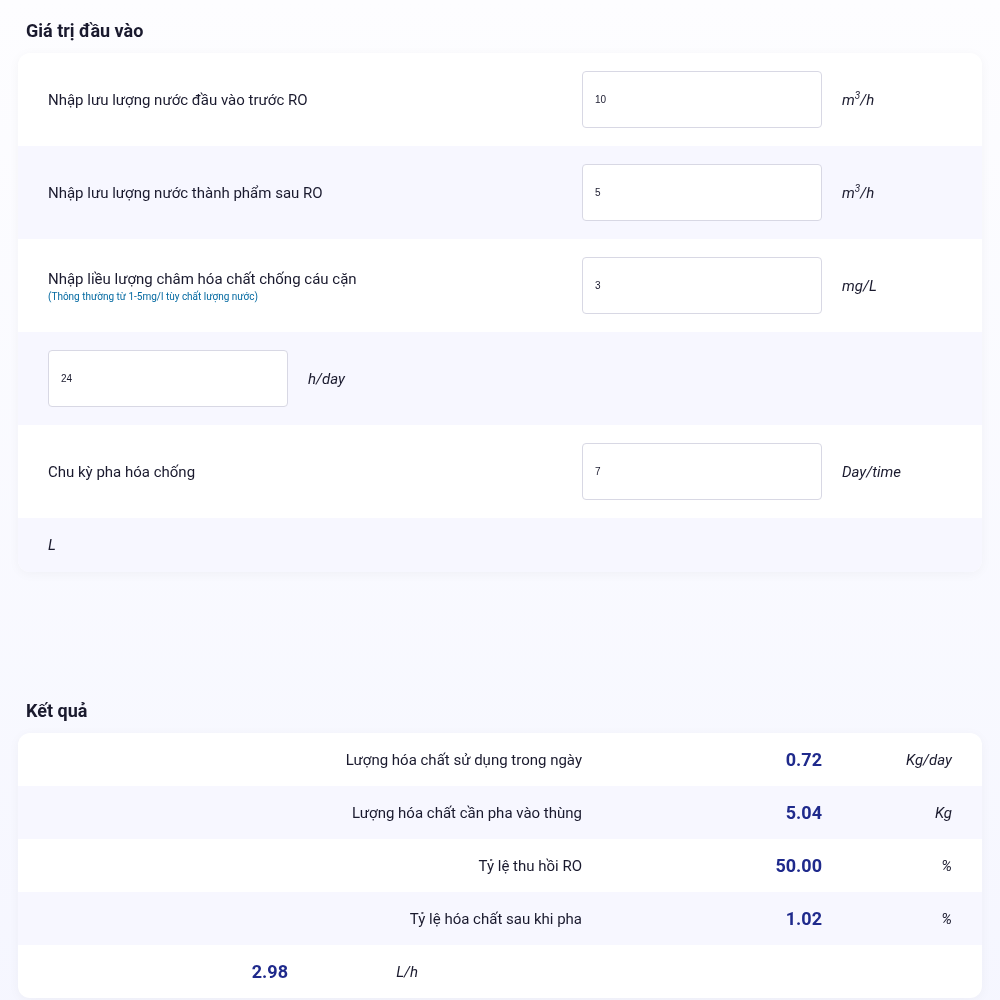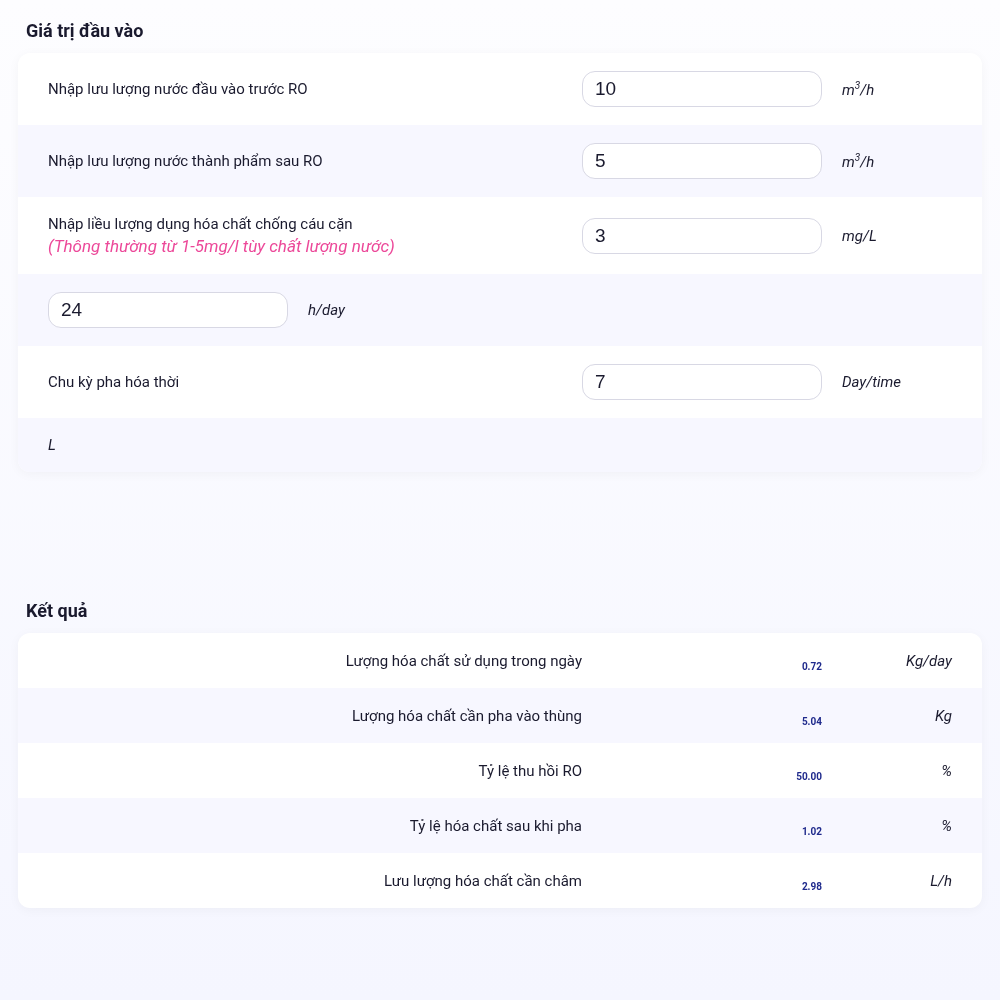--- a/index.html
+++ b/index.html
@@ -36,53 +36,51 @@
   .results .row:nth-child(even) {
     background: #f7f7ff;
   }
   .col-label {
     flex: 1 1 520px;
     font-size: 15px;
     color: #1a1a2e;
   }
   .col-label .hint {
     display: block;
-    font-style: italic;
-    font-size: 17px;
-    color: #ec4899;
+    font-size: 10px;
+    color: #0369a1;
     margin-top: 3px;
   }
   .col-input {
     flex: 0 0 260px;
     padding-right: 20px;
   }
   .col-input input {
     width: 100%;
-    height: 36px;
+    height: 57px;
     border: 1px solid #d8d8e4;
-    border-radius: 13px;
+    border-radius: 4px;
     padding: 0 12px;
-    font-size: 19px;
+    font-size: 10px;
     color: #1a1a2e;
     background: #fff;
   }
   .col-unit {
     flex: 0 0 110px;
     font-size: 15px;
     color: #1a1a2e;
     font-style: italic;
   }
   .col-unit sup { font-size: 10px; }
   .col-value {
     flex: 0 0 260px;
     padding-right: 20px;
-    font-size: 10px;
+    font-size: 18px;
     font-weight: 700;
     color: #1f2a8c;
-    margin-top: 12px;
   }
   .results .row {
     padding: 16px 30px;
     text-align: right;
   }
   .gap {
     height: 80px;
   }
 </style>
 </head>
@@ -94,30 +92,30 @@
       <div class="col-label"><span>Nhập lưu lượng nước đầu vào trước RO</span></div>
       <div class="col-input"><input type="text" value="10" style=""></div>
       <div class="col-unit">m<sup>3</sup>/h</div>
     </div>
     <div class="row">
       <div class="col-label"><span>Nhập lưu lượng nước thành phẩm sau RO</span></div>
       <div class="col-input"><input type="text" value="5" style=""></div>
       <div class="col-unit">m<sup>3</sup>/h</div>
     </div>
     <div class="row">
-      <div class="col-label"><span>Nhập liều lượng dụng hóa chất chống cáu cặn</span><span class="hint">(Thông thường từ 1-5mg/l tùy chất lượng nước)</span></div>
+      <div class="col-label"><span>Nhập liều lượng châm hóa chất chống cáu cặn</span><span class="hint">(Thông thường từ 1-5mg/l tùy chất lượng nước)</span></div>
       <div class="col-input"><input type="text" value="3" style=""></div>
       <div class="col-unit">mg/L</div>
     </div>
     <div class="row">
       <div class="col-input"><input type="text" value="24" style=""></div>
       <div class="col-unit">h/day</div>
     </div>
     <div class="row">
-      <div class="col-label"><span>Chu kỳ pha hóa thời</span></div>
+      <div class="col-label"><span>Chu kỳ pha hóa chống</span></div>
       <div class="col-input"><input type="text" value="7" style=""></div>
       <div class="col-unit">Day/time</div>
     </div>
     <div class="row">
       <div class="col-unit">L</div>
     </div>
   </div>
 
 <div class="gap"></div>
 
@@ -137,17 +135,16 @@
       <div class="col-label">Tỷ lệ thu hồi RO</div>
       <div class="col-value">50.00</div>
       <div class="col-unit">%</div>
     </div>
     <div class="row">
       <div class="col-label">Tỷ lệ hóa chất sau khi pha</div>
       <div class="col-value">1.02</div>
       <div class="col-unit">%</div>
     </div>
     <div class="row">
-      <div class="col-label">Lưu lượng hóa chất cần châm</div>
       <div class="col-value">2.98</div>
       <div class="col-unit">L/h</div>
     </div>
   </div>
 
 </body></html>

